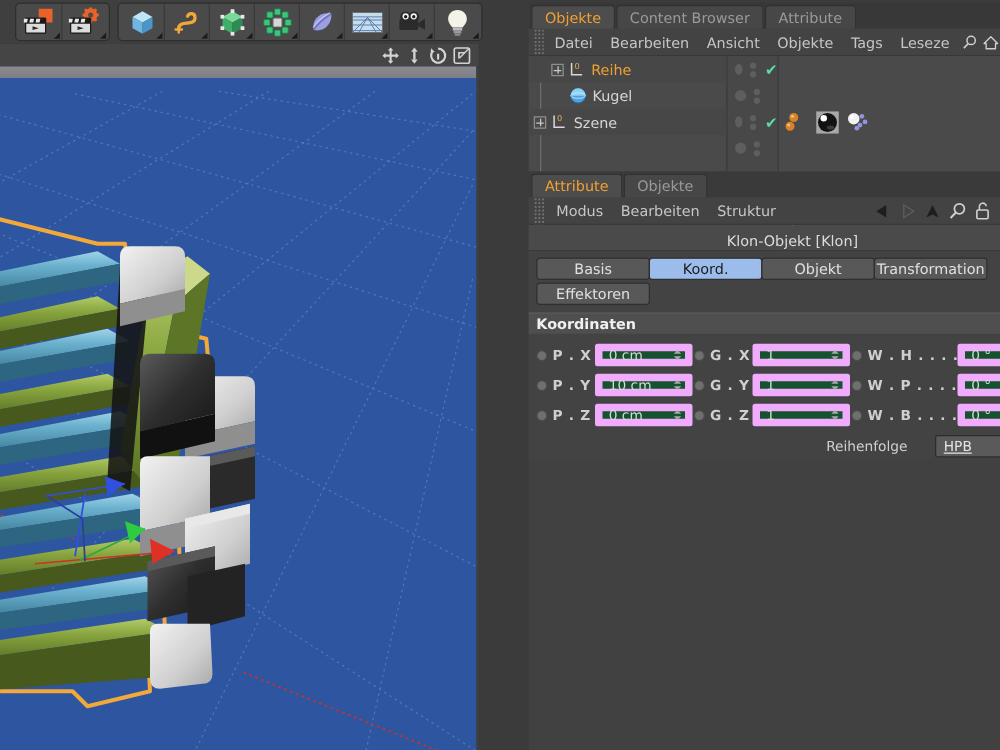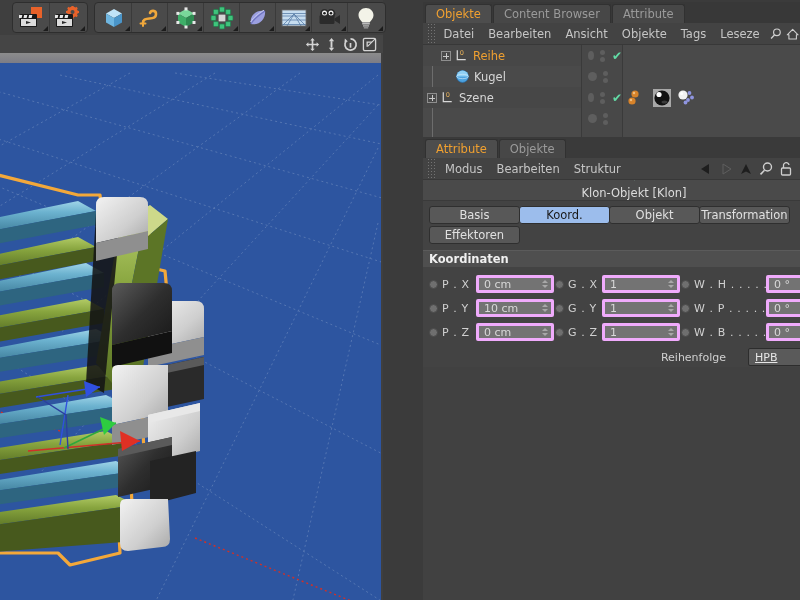--- a/index.html
+++ b/index.html
@@ -172,23 +172,23 @@
   }
 
   .coord-grid { padding: 0 6px; }
   .coord-row { display: flex; align-items: center; height: 22px; margin-bottom: 2px; }
   .cfield { display: flex; align-items: center; }
   .radio {
     width: 9px; height: 9px; border-radius: 50%;
     background: #6f6f6f; border: 1px solid #4a4a4a;
     margin-right: 4px; flex: 0 0 auto;
   }
-  .clabel { font-size: 11px; color: #d0d0d0; letter-spacing: .6px; white-space: nowrap; }
+  .clabel { font-size: 11px; color: #d0d0d0; letter-spacing: .6px; white-space: nowrap; font-weight: bold; }
   .numinput {
-    height: 18px; background: #737373; border: 3px solid #f0abfc;
+    height: 18px; background: #14532d; border: 6px solid #f0abfc;
     border-radius: 2px; display: flex; align-items: center;
     padding: 0 2px 0 5px; color: #d8d8d8; font-size: 11px;
   }
   .numinput .v { flex: 1 1 auto; }
   .spin { display: flex; flex-direction: column; align-items: center; justify-content: center; width: 9px; gap: 2px; }
   .spin i { display: block; width: 0; height: 0; border-left: 3px solid transparent; border-right: 3px solid transparent; }
   .spin i.up { border-bottom: 3px solid #a8a8a8; }
   .spin i.dn { border-top: 3px solid #a8a8a8; }
 
   .order-row { display: flex; align-items: center; justify-content: flex-end; padding: 2px 6px 0 0; gap: 22px; height: 22px; }

